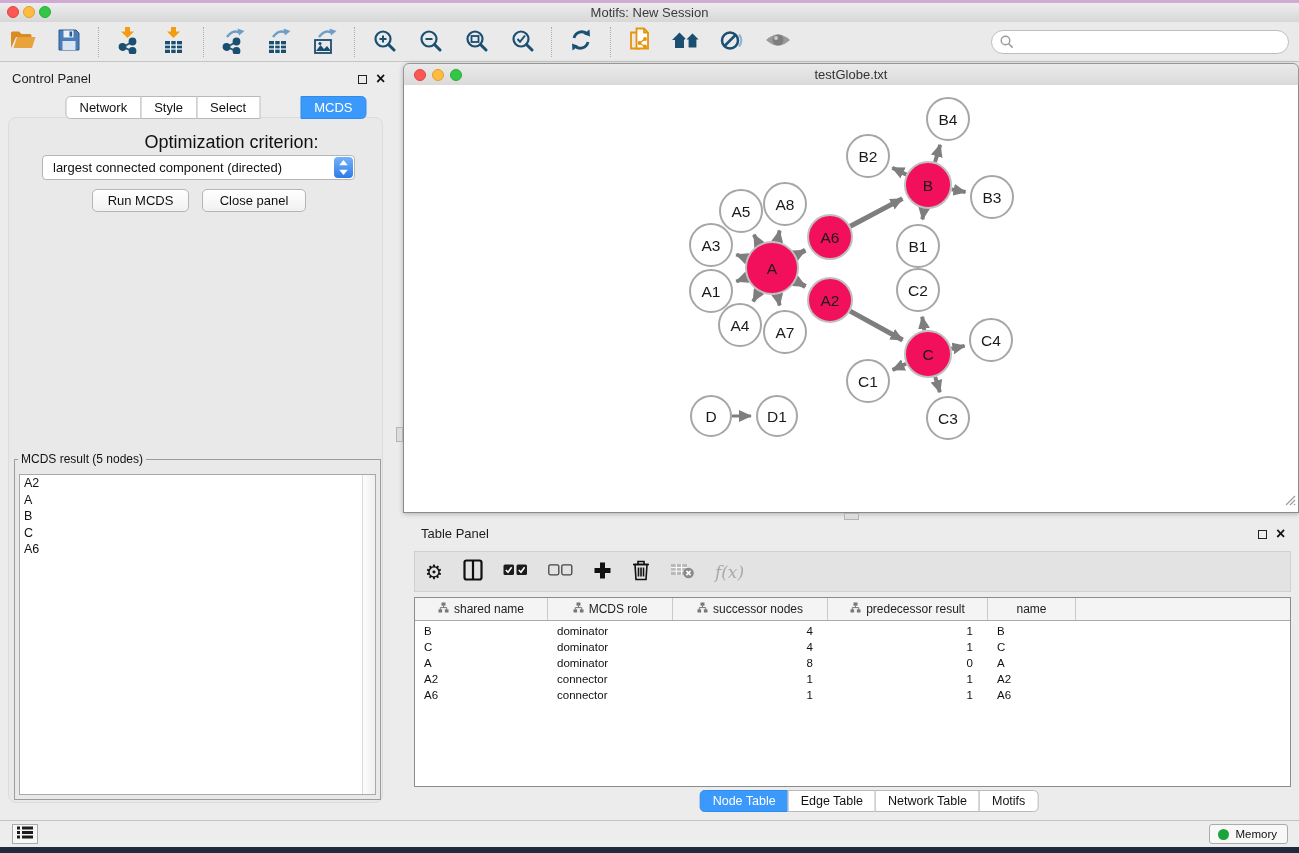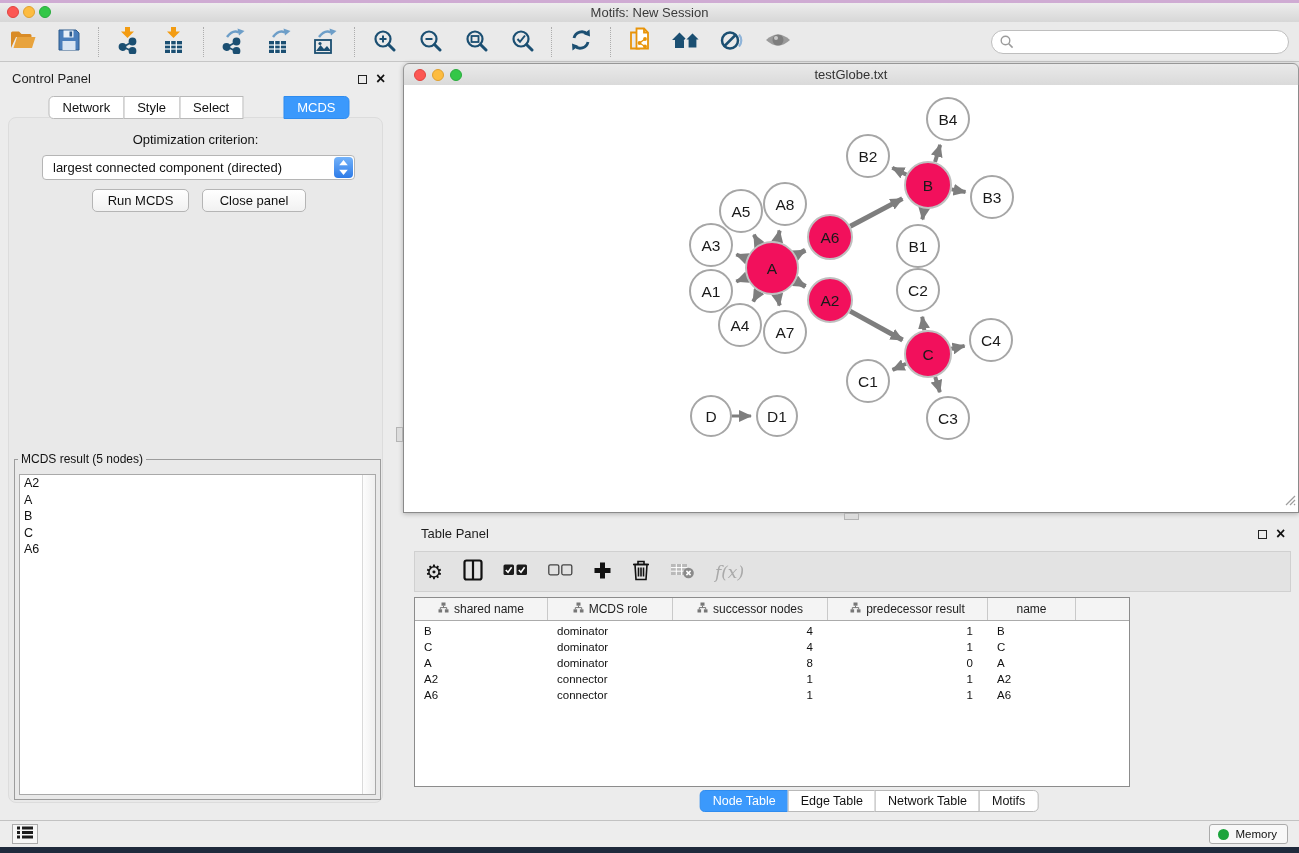--- a/index.html
+++ b/index.html
@@ -22,23 +22,23 @@
   .win-btns{position:absolute;display:flex;gap:9px;align-items:center;}
   .float-btn{width:9px;height:9px;border:1.5px solid #222;background:none;padding:0;}
   .close-btn{font-size:16px;font-weight:bold;color:#111;line-height:12px;background:none;border:none;padding:0;}
   
   .seg{display:flex;}
   .seg-tab{padding:3px 13px;font-size:13px;background:#FFF;border:1px solid #B9B9B9;margin-left:-1px;color:#111;white-space:nowrap;}
   .seg-tab:first-child{border-radius:5px 0 0 5px;margin-left:0;}
   .seg-tab:last-child{border-radius:0 5px 5px 0;}
   .seg-tab.active{background:#3B99FC;border-color:#2F8CEF;color:#FFF;margin-left:40px;}
   
-  .cp-tabs{position:absolute;left:199px;top:96px;transform:translateX(-50%);}
+  .cp-tabs{position:absolute;left:216px;top:96px;transform:translateX(-50%);}
   .cp-content{position:absolute;left:8px;top:117px;width:373px;height:684px;background:#E9E9E9;border:1px solid #DCDCDC;border-radius:8px;}
-  .opt-label{position:absolute;left:0;top:132px;width:391px;text-align:center;font-size:13px;color:#111;}
+  .opt-label{position:absolute;left:0;top:132px;width:391px;text-align:center;font-size:18px;color:#111;padding-left:36px;}
   .dropdown{position:absolute;left:42px;top:155px;width:313px;height:25px;background:#FFF;border:1px solid #B5B5B5;border-radius:4px;display:flex;align-items:center;box-sizing:border-box;}
   .dropdown-text{flex:1;padding-left:10px;font-size:13px;color:#111;white-space:nowrap;overflow:hidden;}
   .dropdown-stepper{width:19px;height:21px;margin-right:1px;border-radius:4px;background:linear-gradient(#74B3FA,#2D7BE8);display:flex;align-items:center;justify-content:center;}
   .btn{position:absolute;height:23px;background:linear-gradient(#FFFFFF,#F1F1F1);border:1px solid #B5B5B5;border-radius:5px;font-size:13px;color:#111;font-family:"Liberation Sans",sans-serif;}
   .mcds-fieldset{position:absolute;left:14px;top:452px;width:367px;height:348px;border:1px solid #9C9C9C;margin:0;padding:0;box-sizing:border-box;}
   .mcds-fieldset legend{font-size:12px;color:#111;margin-left:3px;padding:0 3px;}
   .mcds-list{position:absolute;left:4px;right:4px;top:8px;bottom:4px;background:#FFF;border:1px solid #A9A9A9;overflow:hidden;}
   .mcds-item{font-size:12.5px;line-height:16.5px;padding-left:4px;color:#111;}
   .mcds-scroll{position:absolute;top:0;right:0;bottom:0;width:12px;background:linear-gradient(to right,#FDFDFD,#EFEFEF);border-left:1px solid #DADADA;}
   
@@ -48,21 +48,21 @@
   .net-tl{position:absolute;top:5px;width:12px;height:12px;border-radius:50%;box-sizing:border-box;}
   .net-canvas{position:absolute;top:22px;left:0;right:0;bottom:0;background:#FFF;border:1px solid #8A8A8A;border-top:none;box-sizing:border-box;}
   .resize-grip{position:absolute;right:2px;bottom:2px;}
   .split-handle-left{position:absolute;left:396px;top:427px;width:7px;height:15px;background:#DCDCDC;border:1px solid #B4B4B4;box-sizing:border-box;}
   .split-handle-bottom{position:absolute;left:844px;top:513px;width:15px;height:7px;background:#DCDCDC;border:1px solid #B4B4B4;box-sizing:border-box;}
   
   .tp-toolbar{position:absolute;left:414px;top:551px;width:877px;height:41px;background:#E3E3E3;border:1px solid #D0D0D0;box-sizing:border-box;display:flex;align-items:center;}
   .tp-btn{background:none;border:none;padding:0;margin:0 10px;height:28px;display:flex;align-items:center;justify-content:center;}
   .gear-glyph{font-size:20px;color:#111;line-height:24px;}
   .fx-glyph{font-family:"DejaVu Serif",serif;font-style:italic;font-size:17px;color:#A9A9A9;}
-  .table-wrap{position:absolute;left:414px;top:597px;width:716px;height:190px;background:#FFF;border:1px solid #8C8C8C;box-sizing:border-box;overflow:hidden;}
+  .table-wrap{position:absolute;left:414px;top:597px;width:877px;height:190px;background:#FFF;border:1px solid #8C8C8C;box-sizing:border-box;overflow:hidden;}
   .thead{display:flex;height:22px;background:#F4F4F4;border-bottom:1px solid #ABABAB;}
   .th{display:flex;align-items:center;justify-content:center;gap:5px;font-size:12px;color:#222;border-right:1px solid #C9C9C9;box-sizing:border-box;}
   .th.filler{flex:1;border-right:none;}
   .tbody{padding-top:2px;}
   .tr{display:flex;height:16px;align-items:center;}
   .td{font-size:11.5px;color:#111;box-sizing:border-box;padding-left:9px;white-space:nowrap;}
   .td.num{text-align:right;padding-right:15px;padding-left:0;}
   .tp-tabs{position:absolute;left:849px;top:790px;transform:translateX(-50%);}
   .tp-tabs .seg-tab{font-size:12.5px;padding:3px 12px;}
   

